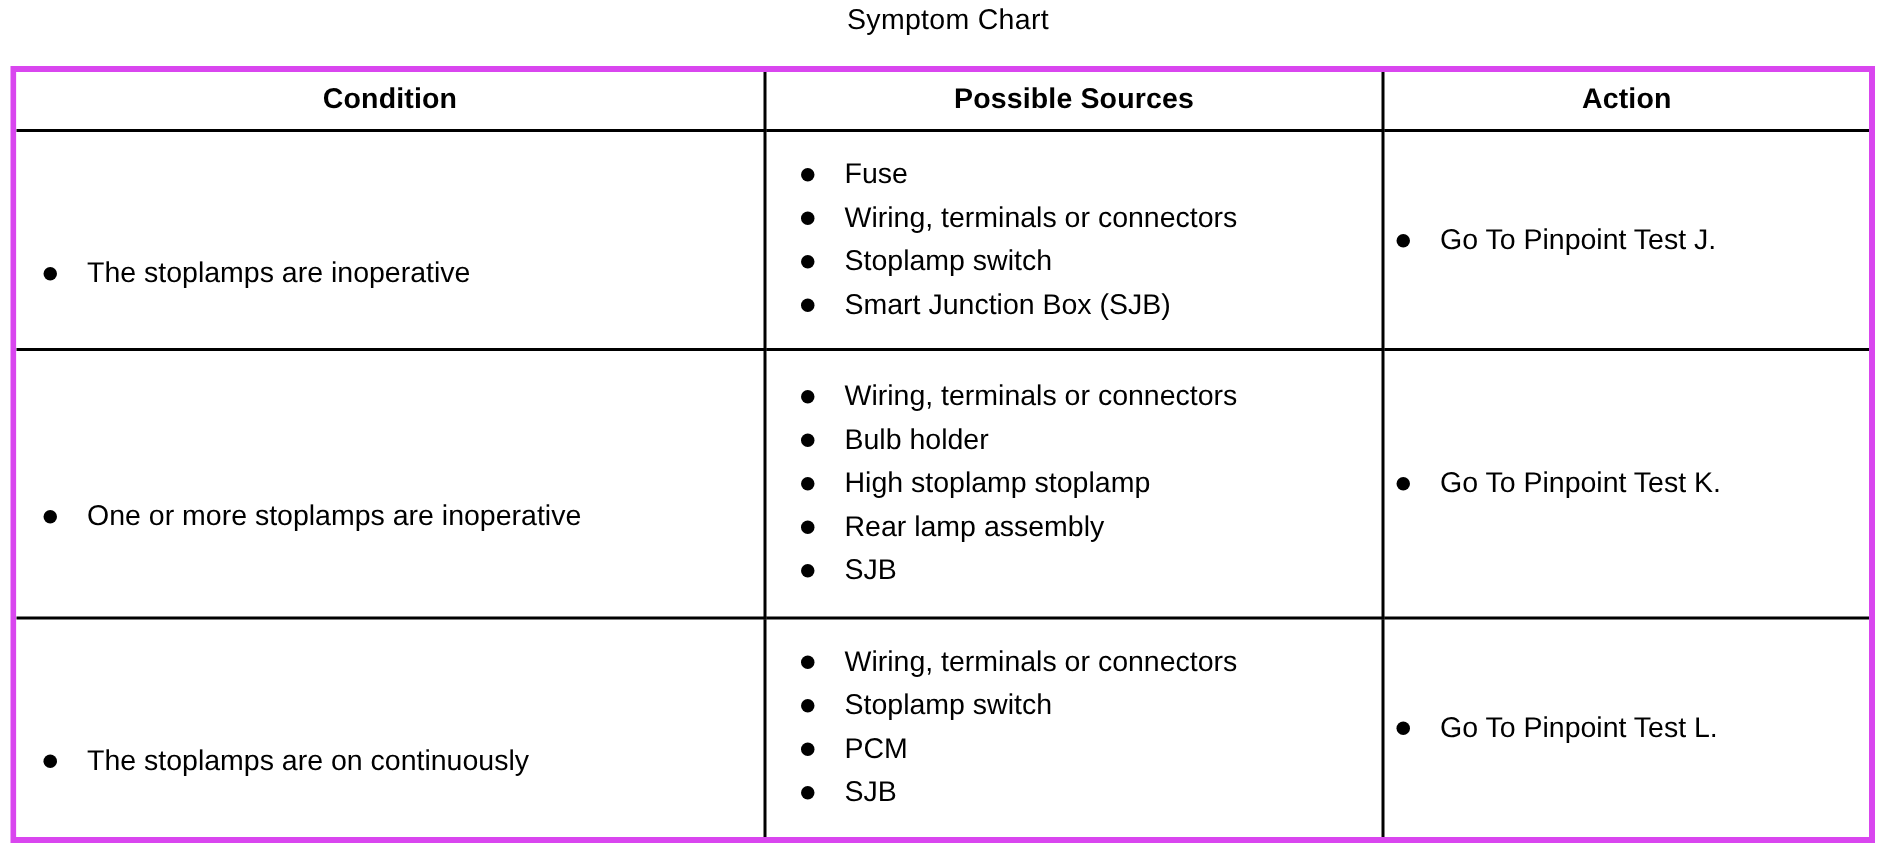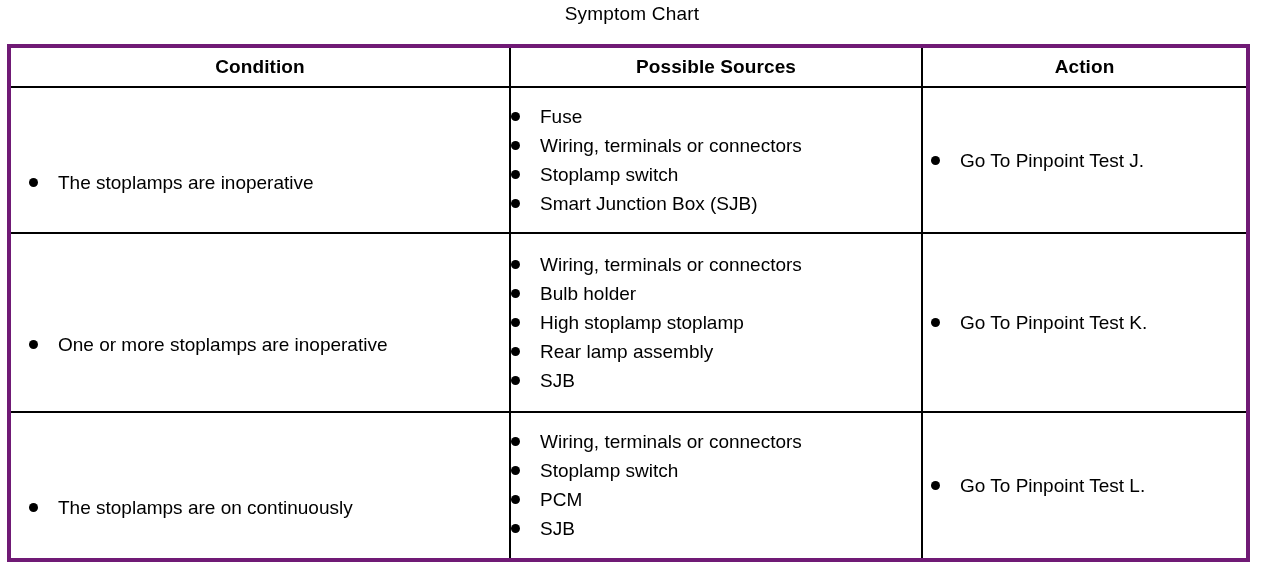--- a/index.html
+++ b/index.html
@@ -35,21 +35,21 @@
   }
 
   
   .table-wrap {
     position: absolute;
     left: 7px;
     top: 44px;
     width: 1243px;
     height: 518px;
     box-sizing: border-box;
-    border: 4px solid #701a75;
+    border: 4px solid #d946ef;
     background: #ffffff;
   }
 
   table.symptom-table {
     width: 100%;
     height: 100%;
     border-collapse: collapse;
     table-layout: fixed;
     background: #ffffff;
   }
@@ -88,21 +88,21 @@
   tbody tr.row-1 { height: 146px; }
   tbody tr.row-2 { height: 178px; }
   tbody tr.row-3 { height: 146px; }
 
   ul.bullets {
     list-style: none;
     margin: 0;
     padding: 0;
   }
   ul.bullets.pad-condition { padding-left: 18px; margin-top: 44px; }
-  ul.bullets.pad-sources   { }
+  ul.bullets.pad-sources   { padding-left: 23px; }
   ul.bullets.pad-action    { padding-left: 8px; }
 
   ul.bullets li {
     position: relative;
     padding-left: 29px;
     font-size: 19px;
     line-height: 29px;
     white-space: nowrap;
   }
   ul.bullets li .dot {

